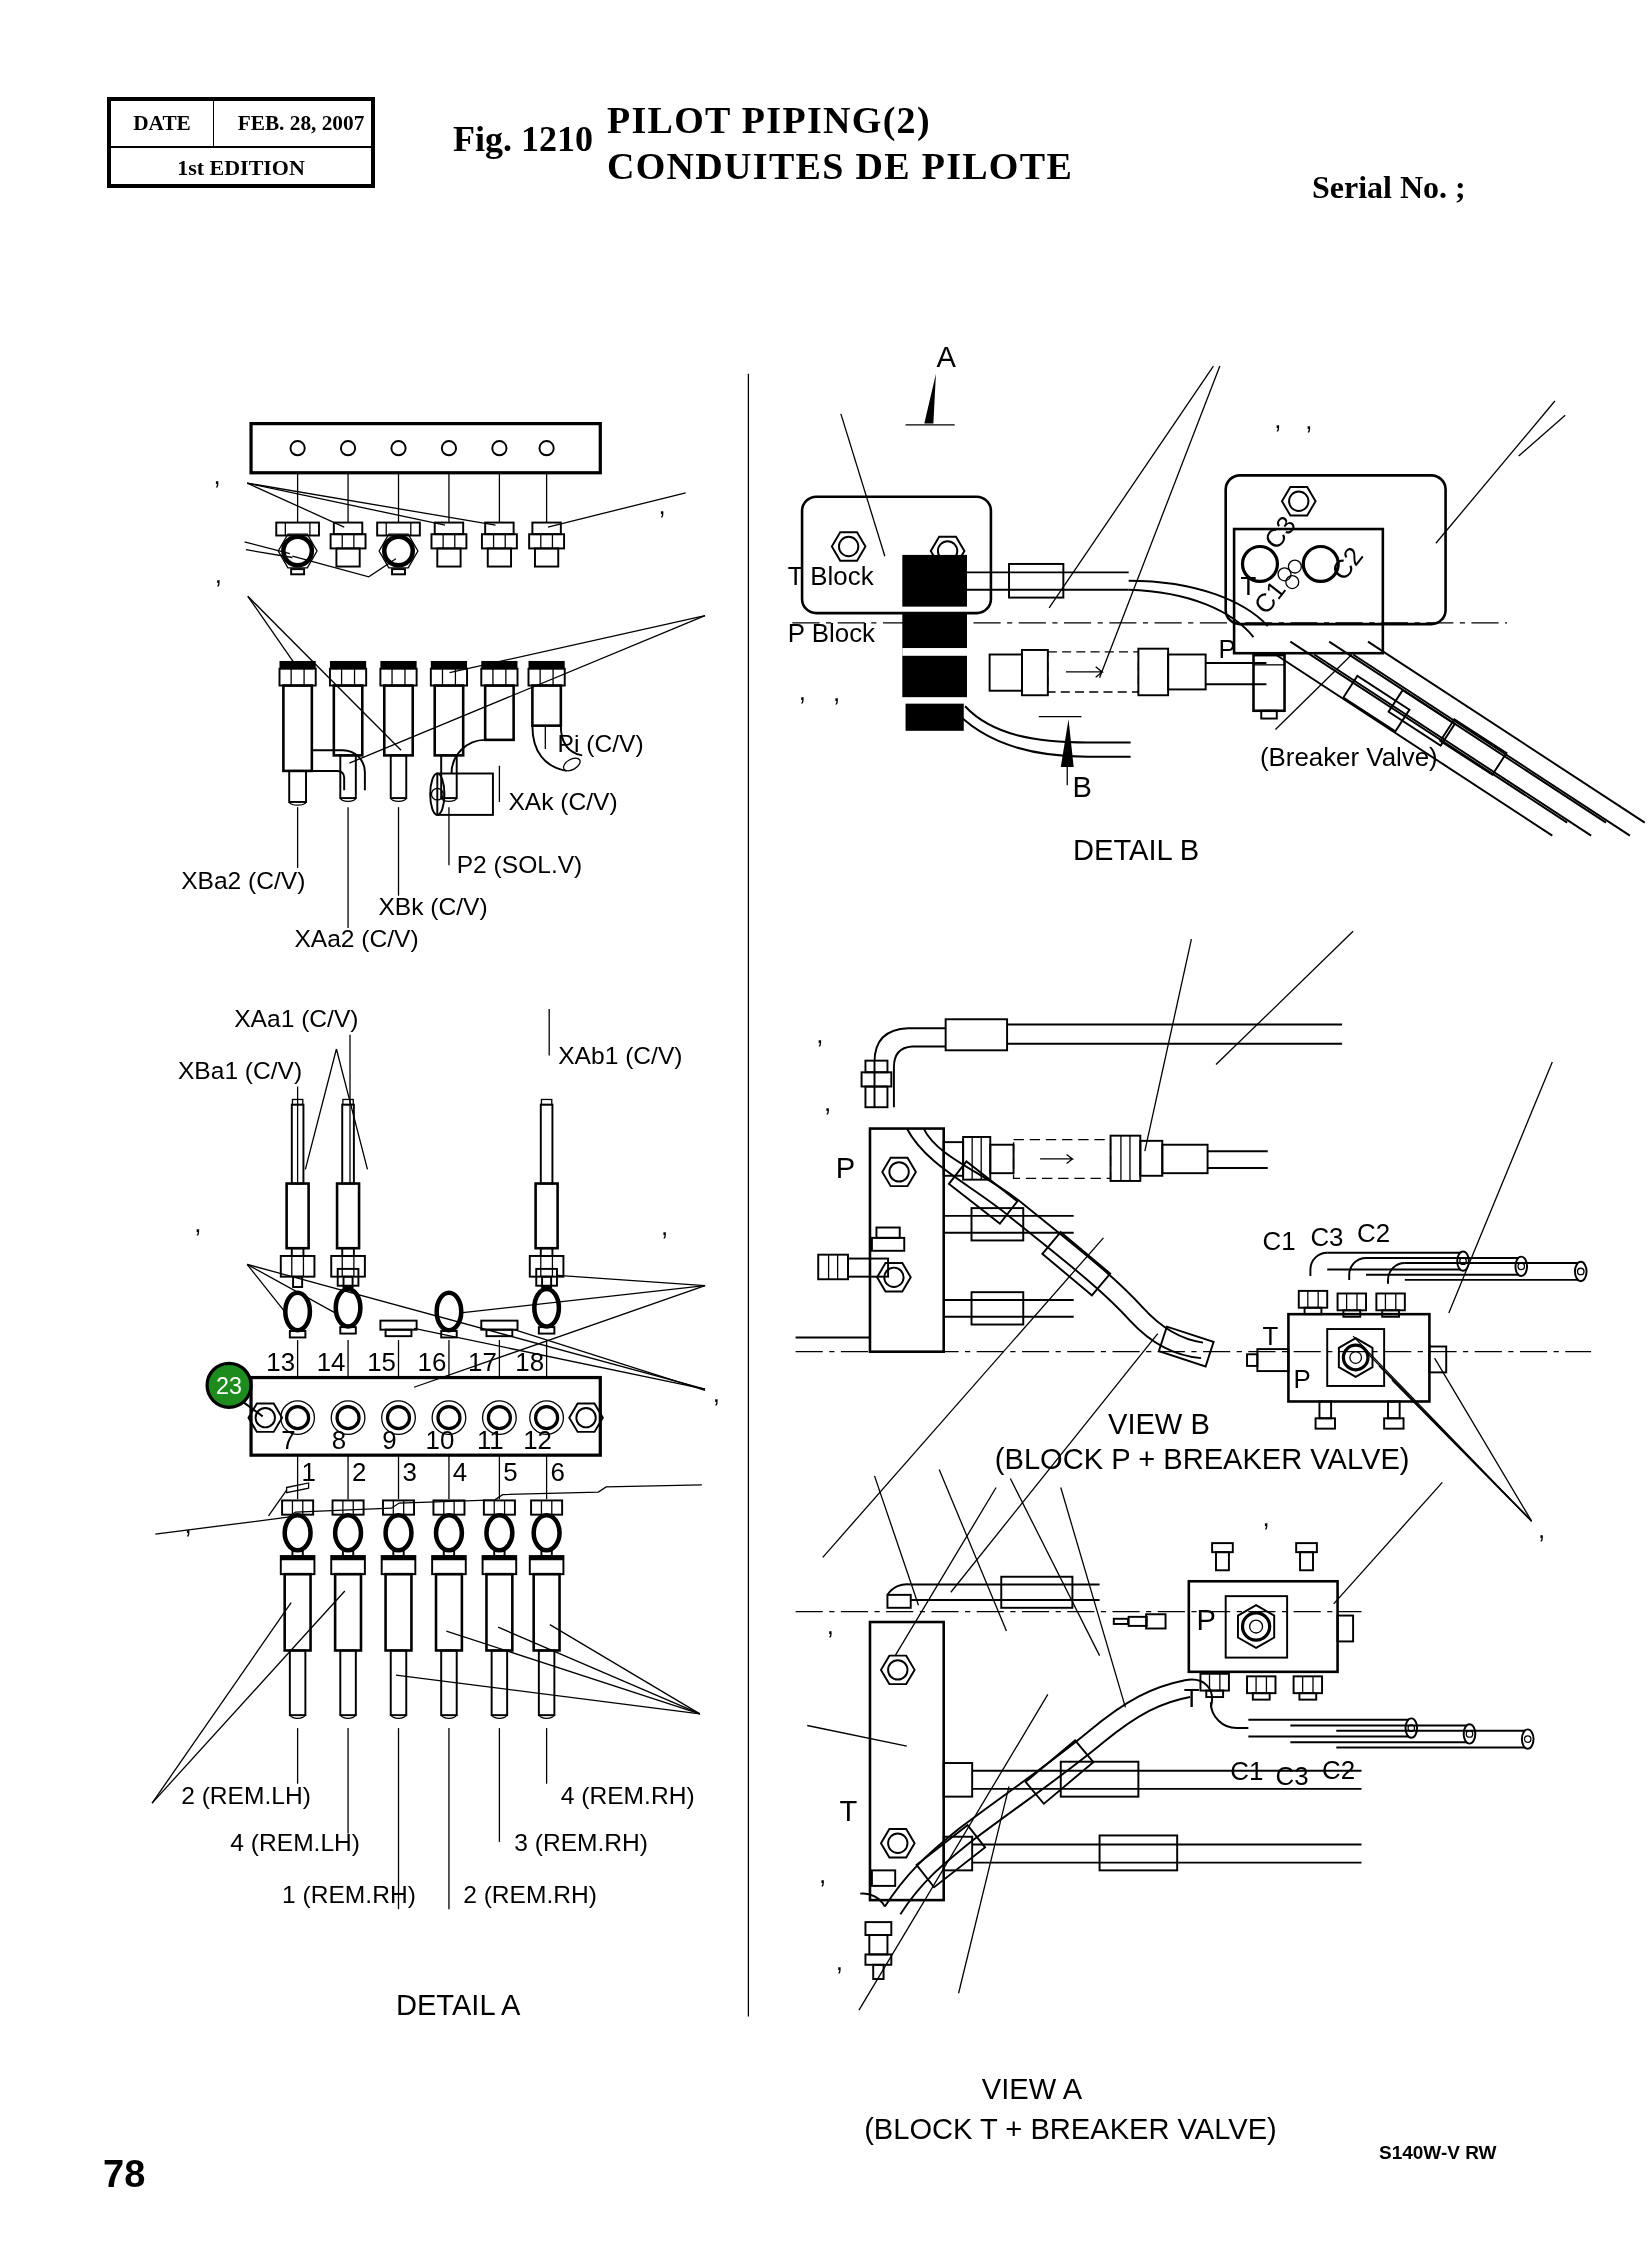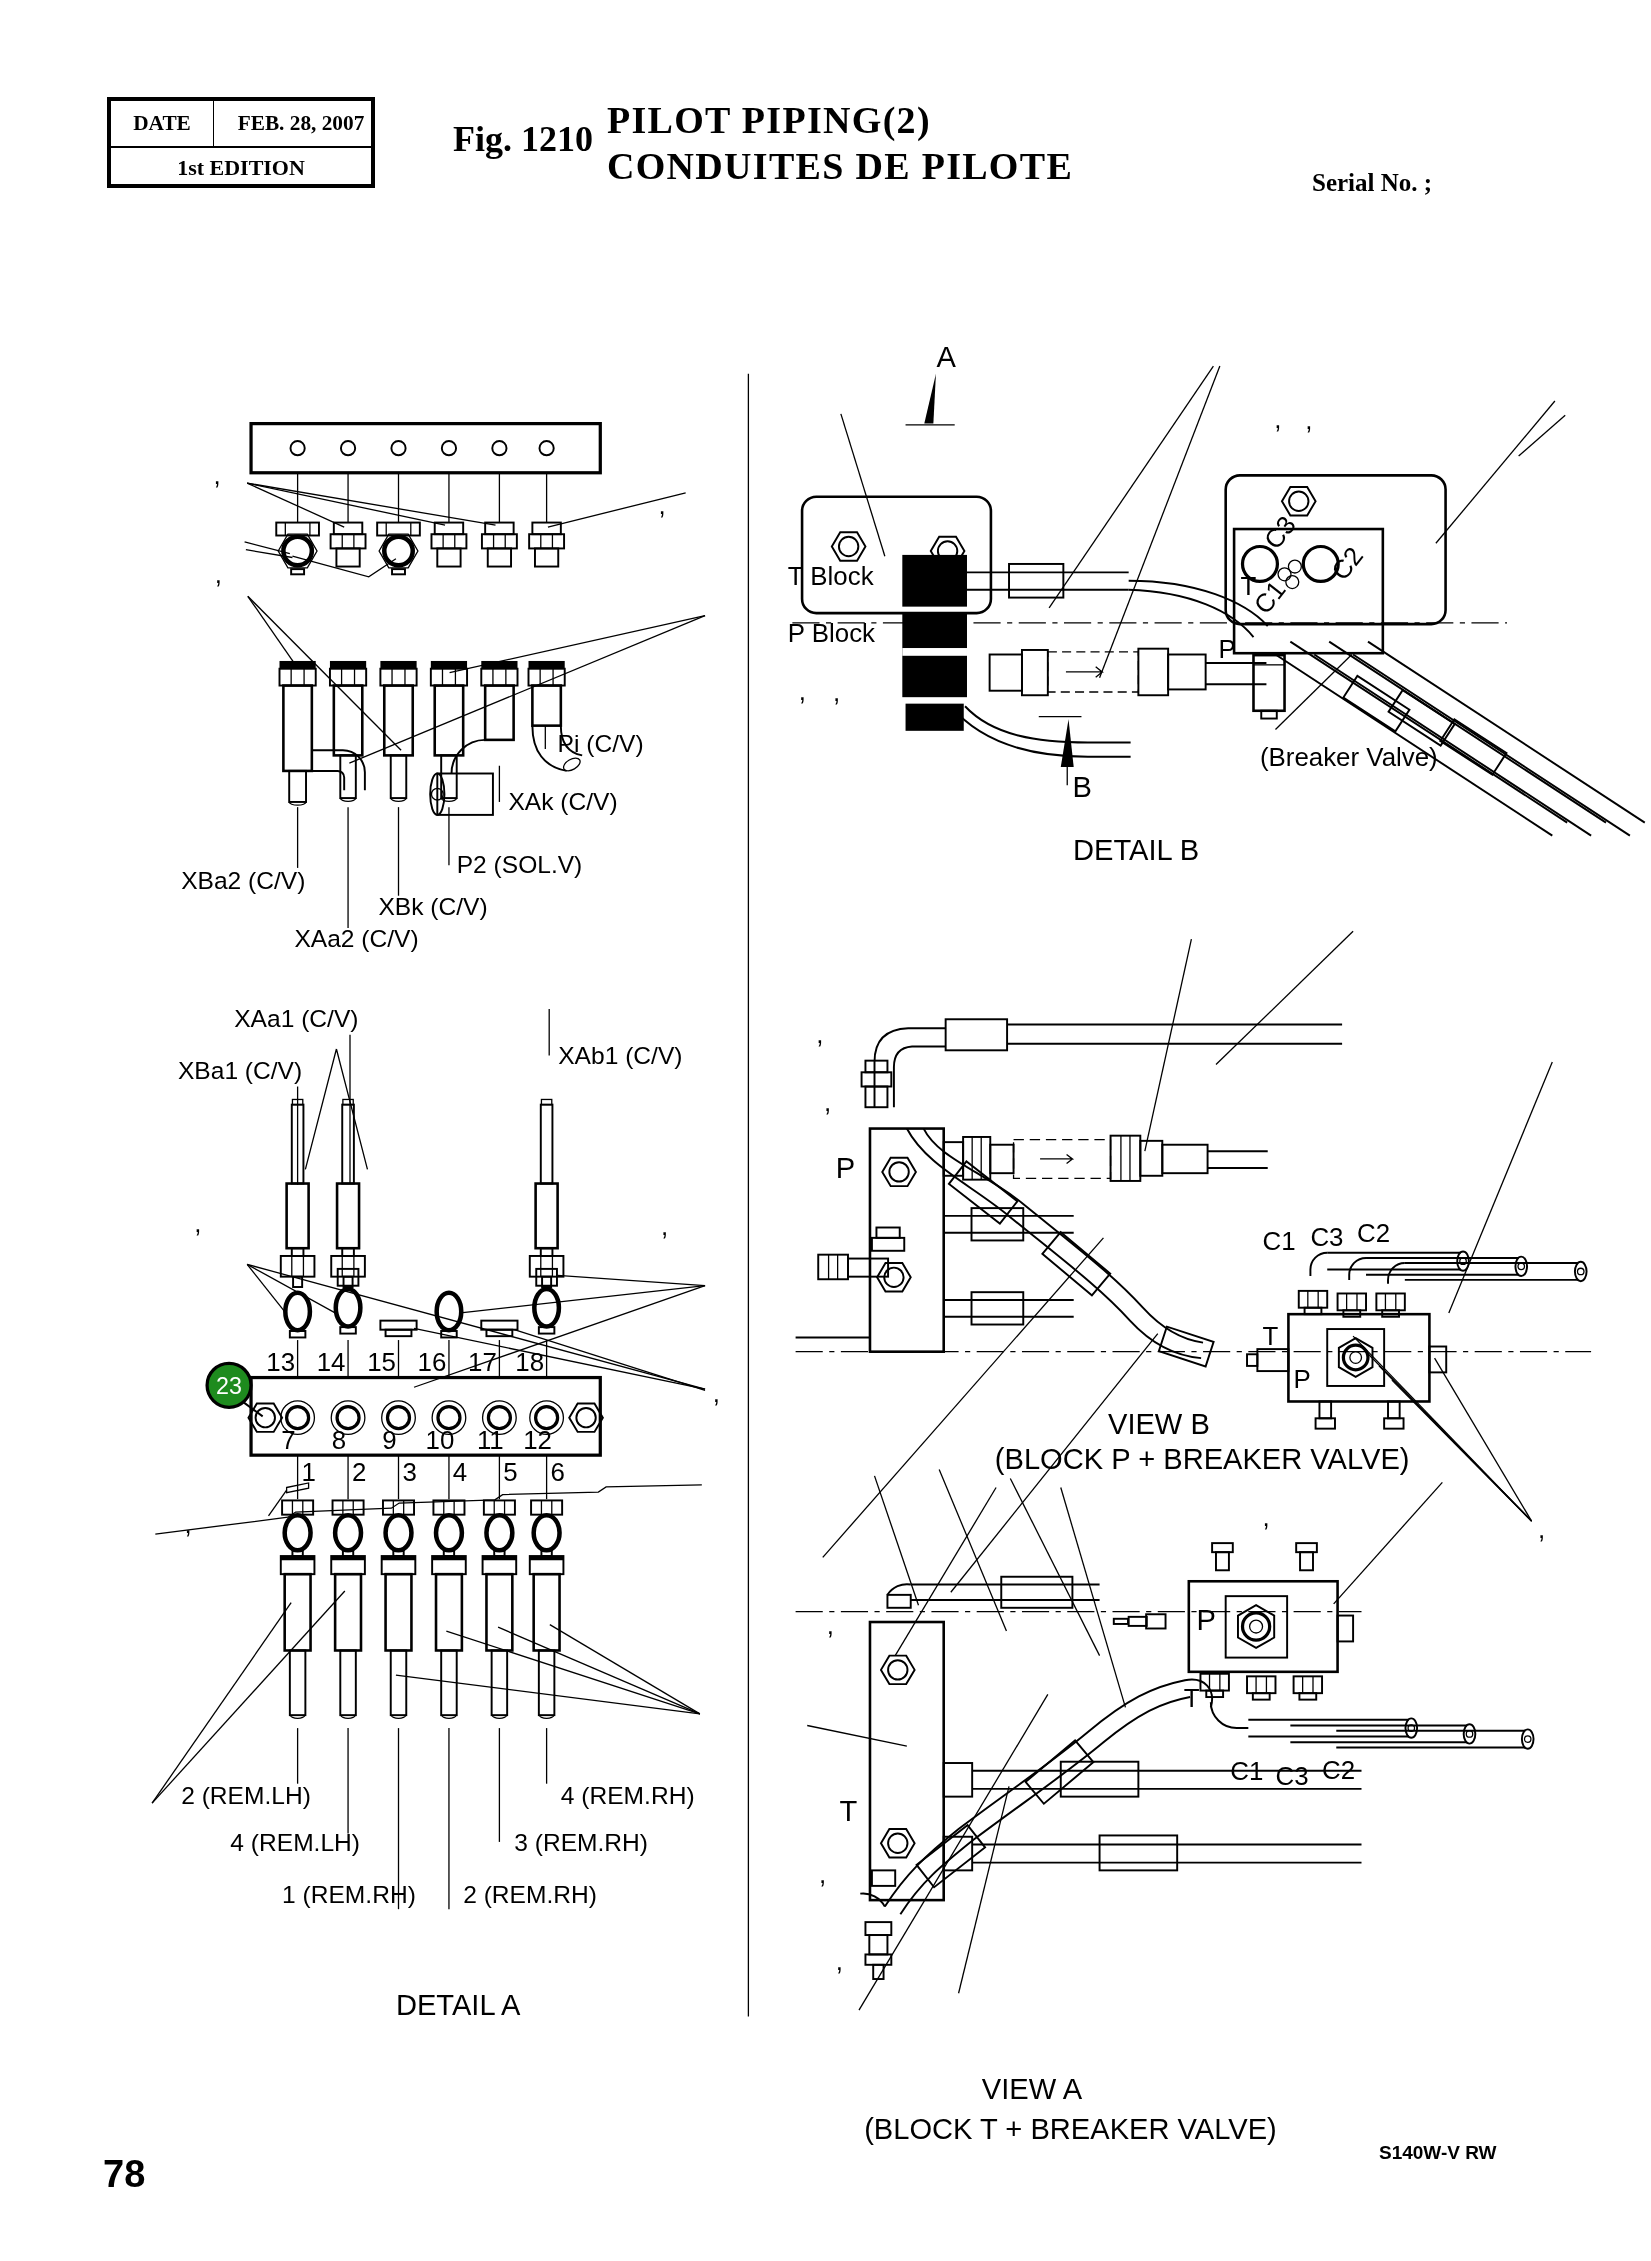--- a/index.html
+++ b/index.html
@@ -11,21 +11,21 @@
   .hdr-row1{position:absolute;left:0;top:0;width:100%;height:47px;border-bottom:2.6px solid #000;box-sizing:border-box;display:flex;gap:17px;}
   .hdr-date{width:103px;border-right:1.9px solid #000;box-sizing:border-box;display:flex;align-items:center;justify-content:center;}
   .hdr-dateval{flex:1;display:flex;align-items:center;justify-content:center;}
   .hdr-row2{position:absolute;left:0;top:47px;width:100%;height:39px;display:flex;align-items:center;justify-content:center;}
   .serif{font-family:"Liberation Serif",serif;font-weight:700;}
   .hdr-date,.hdr-dateval{font-family:"Liberation Serif",serif;font-weight:700;font-size:21.3px;}
   .hdr-row2{font-family:"Liberation Serif",serif;font-weight:700;font-size:22px;}
   .fig-label{position:absolute;left:453px;top:118px;font-size:36px;}
   .title-l1{position:absolute;left:607px;top:98px;font-size:38px;letter-spacing:1.3px;}
   .title-l2{position:absolute;left:607px;top:144px;font-size:38px;letter-spacing:1.3px;}
-  .serial{position:absolute;left:1312px;top:169px;font-size:25px;}
+  .serial{position:absolute;left:1312px;top:169px;font-size:32px;}
   
   .pageno{position:absolute;left:103px;top:2153px;font-size:38px;font-weight:700;}
   .model{position:absolute;left:1379px;top:2142px;font-size:19px;font-weight:700;}
   
   svg{position:absolute;left:0;top:0;}
   .ln{stroke:#000;fill:none;stroke-width:3px;}
   .ln2{stroke:#000;fill:none;stroke-width:2px;}
   .ln4{stroke:#000;fill:none;stroke-width:4px;}
   .ln5{stroke:#000;fill:none;stroke-width:5px;}
   .ln7{stroke:#000;fill:none;stroke-width:7px;}

